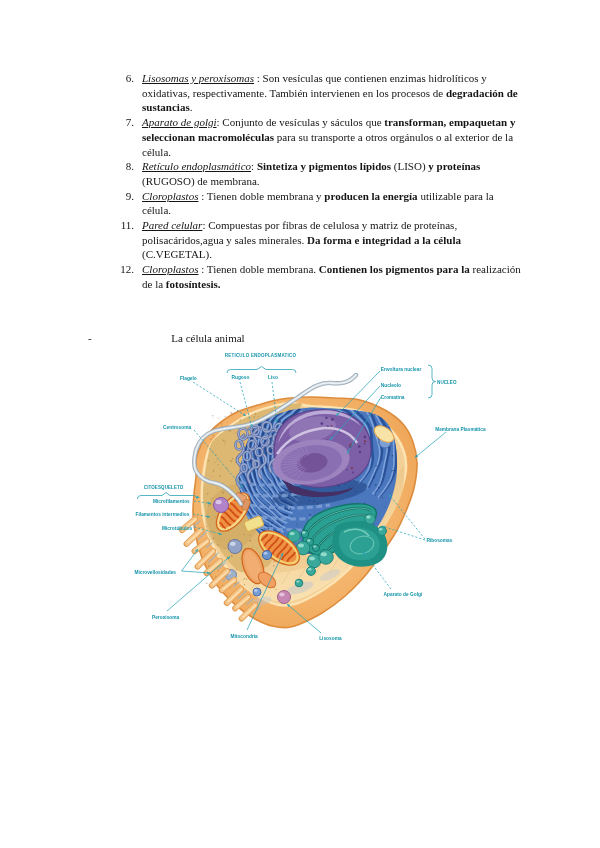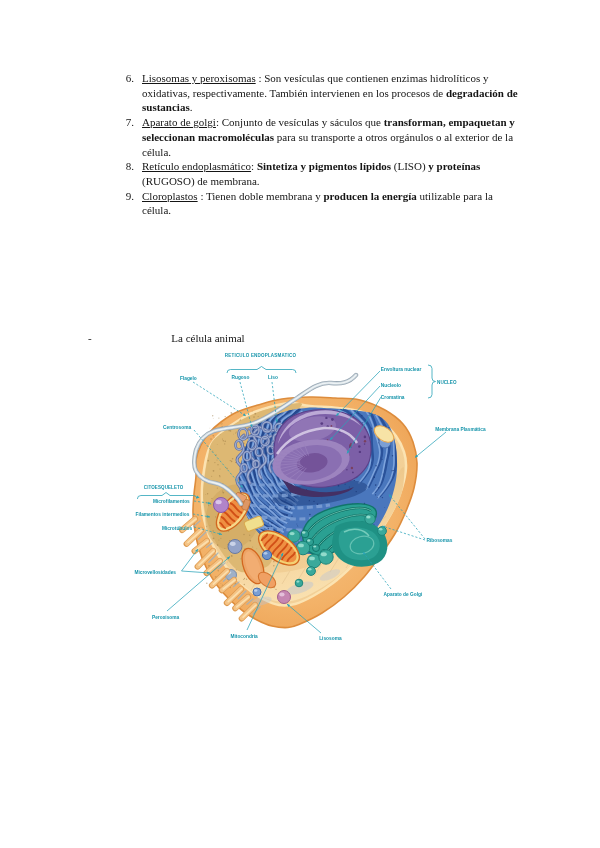--- a/index.html
+++ b/index.html
@@ -1,33 +1,35 @@
 <!DOCTYPE html>
 <html><head>
 <meta charset="utf-8">
 <style>
   html,body{margin:0;padding:0;}
   body{width:600px;height:848px;background:#ffffff;position:relative;overflow:hidden;
        font-family:"Liberation Serif",serif;}
   #list{position:absolute;left:0;top:71px;width:600px;font-size:11px;line-height:14.7px;color:#151515;}
   .li{position:relative;padding-left:142px;}
   .num{position:absolute;left:0;top:0;width:134px;text-align:right;}
-  u{text-underline-offset:1px;}
+  u{text-underline-offset:1px;font-style:italic;}
   b{font-weight:bold;}
   #bullet{position:absolute;left:88px;top:332px;font-size:11px;color:#151515;}
   #bullet .bt{position:absolute;left:20px;top:0;width:200px;text-align:center;}
   svg{position:absolute;left:0;top:0;}
 </style>
 </head>
 <body>
 <div id="list">
   <div class="li"><span class="num">6.</span><u>Lisosomas y peroxisomas</u> : Son vesículas que contienen enzimas hidrolíticos y<br>oxidativas, respectivamente. También intervienen en los procesos de <b>degradación de<br>sustancias</b>.</div>
   <div class="li"><span class="num">7.</span><u>Aparato de golgi</u>: Conjunto de vesículas y sáculos que <b>transforman, empaquetan y<br>seleccionan macromoléculas</b> para su transporte a otros orgánulos o al exterior de la<br>célula.</div>
   <div class="li"><span class="num">8.</span><u>Retículo endoplasmático</u>: <b>Sintetiza y pigmentos lípidos</b> (LISO) <b>y proteínas</b><br>(RUGOSO) de membrana.</div>
   <div class="li"><span class="num">9.</span><u>Cloroplastos</u> : Tienen doble membrana y <b>producen la energía</b> utilizable para la<br>célula.</div>
+  <div class="li"><span class="num">11.</span><u>Pared celular</u>: Compuestas por fibras de celulosa y matriz de proteínas,<br>polisacáridos,agua y sales minerales. <b>Da forma e integridad a la célula</b><br>(C.VEGETAL).</div>
+  <div class="li"><span class="num">12.</span><u>Cloroplastos</u> : Tienen doble membrana. <b>Contienen los pigmentos para la</b> realización<br>de la <b>fotosíntesis.</b></div>
 </div>
 <div id="bullet">-<span class="bt">La célula animal</span></div>
 <svg width="600" height="848" viewBox="0 0 600 848">
     <defs>
 <radialGradient id="gbody" cx="45%" cy="45%" r="65%">
         <stop offset="0%" stop-color="#f7c98c"></stop>
         <stop offset="70%" stop-color="#f3b268"></stop>
         <stop offset="100%" stop-color="#eda254"></stop>
       </radialGradient>
 <radialGradient id="ginner" cx="45%" cy="40%" r="70%">

